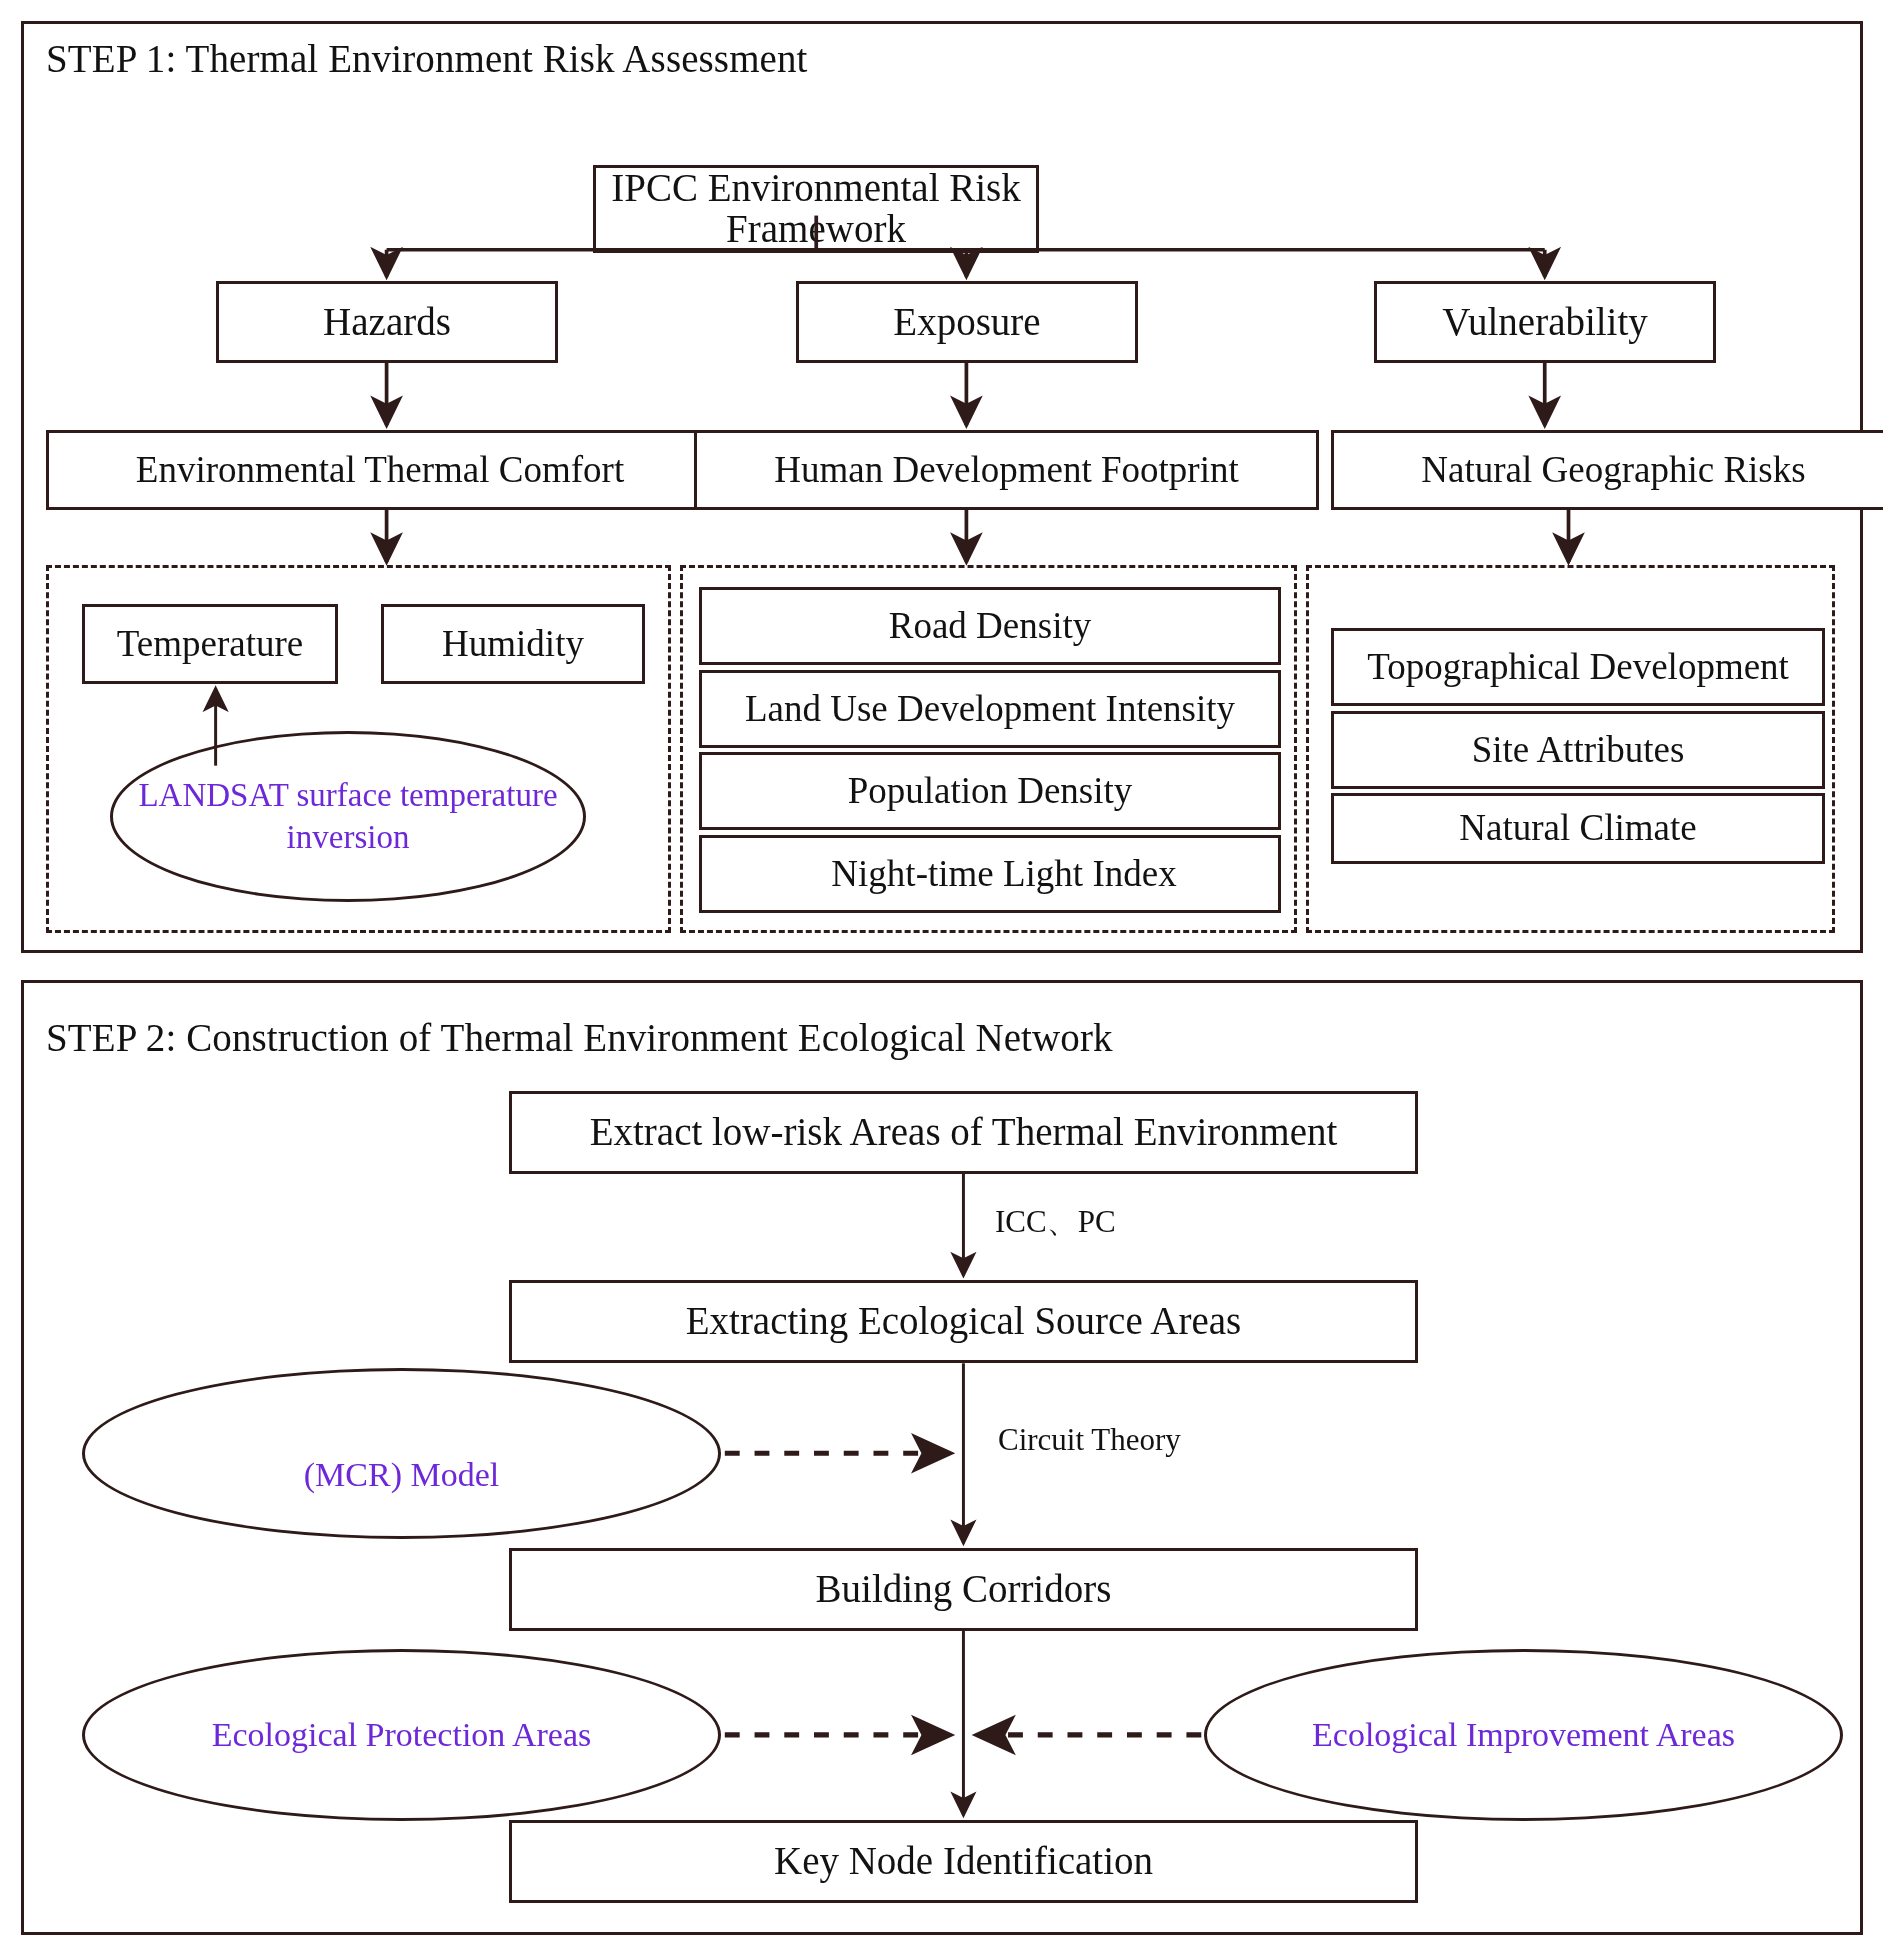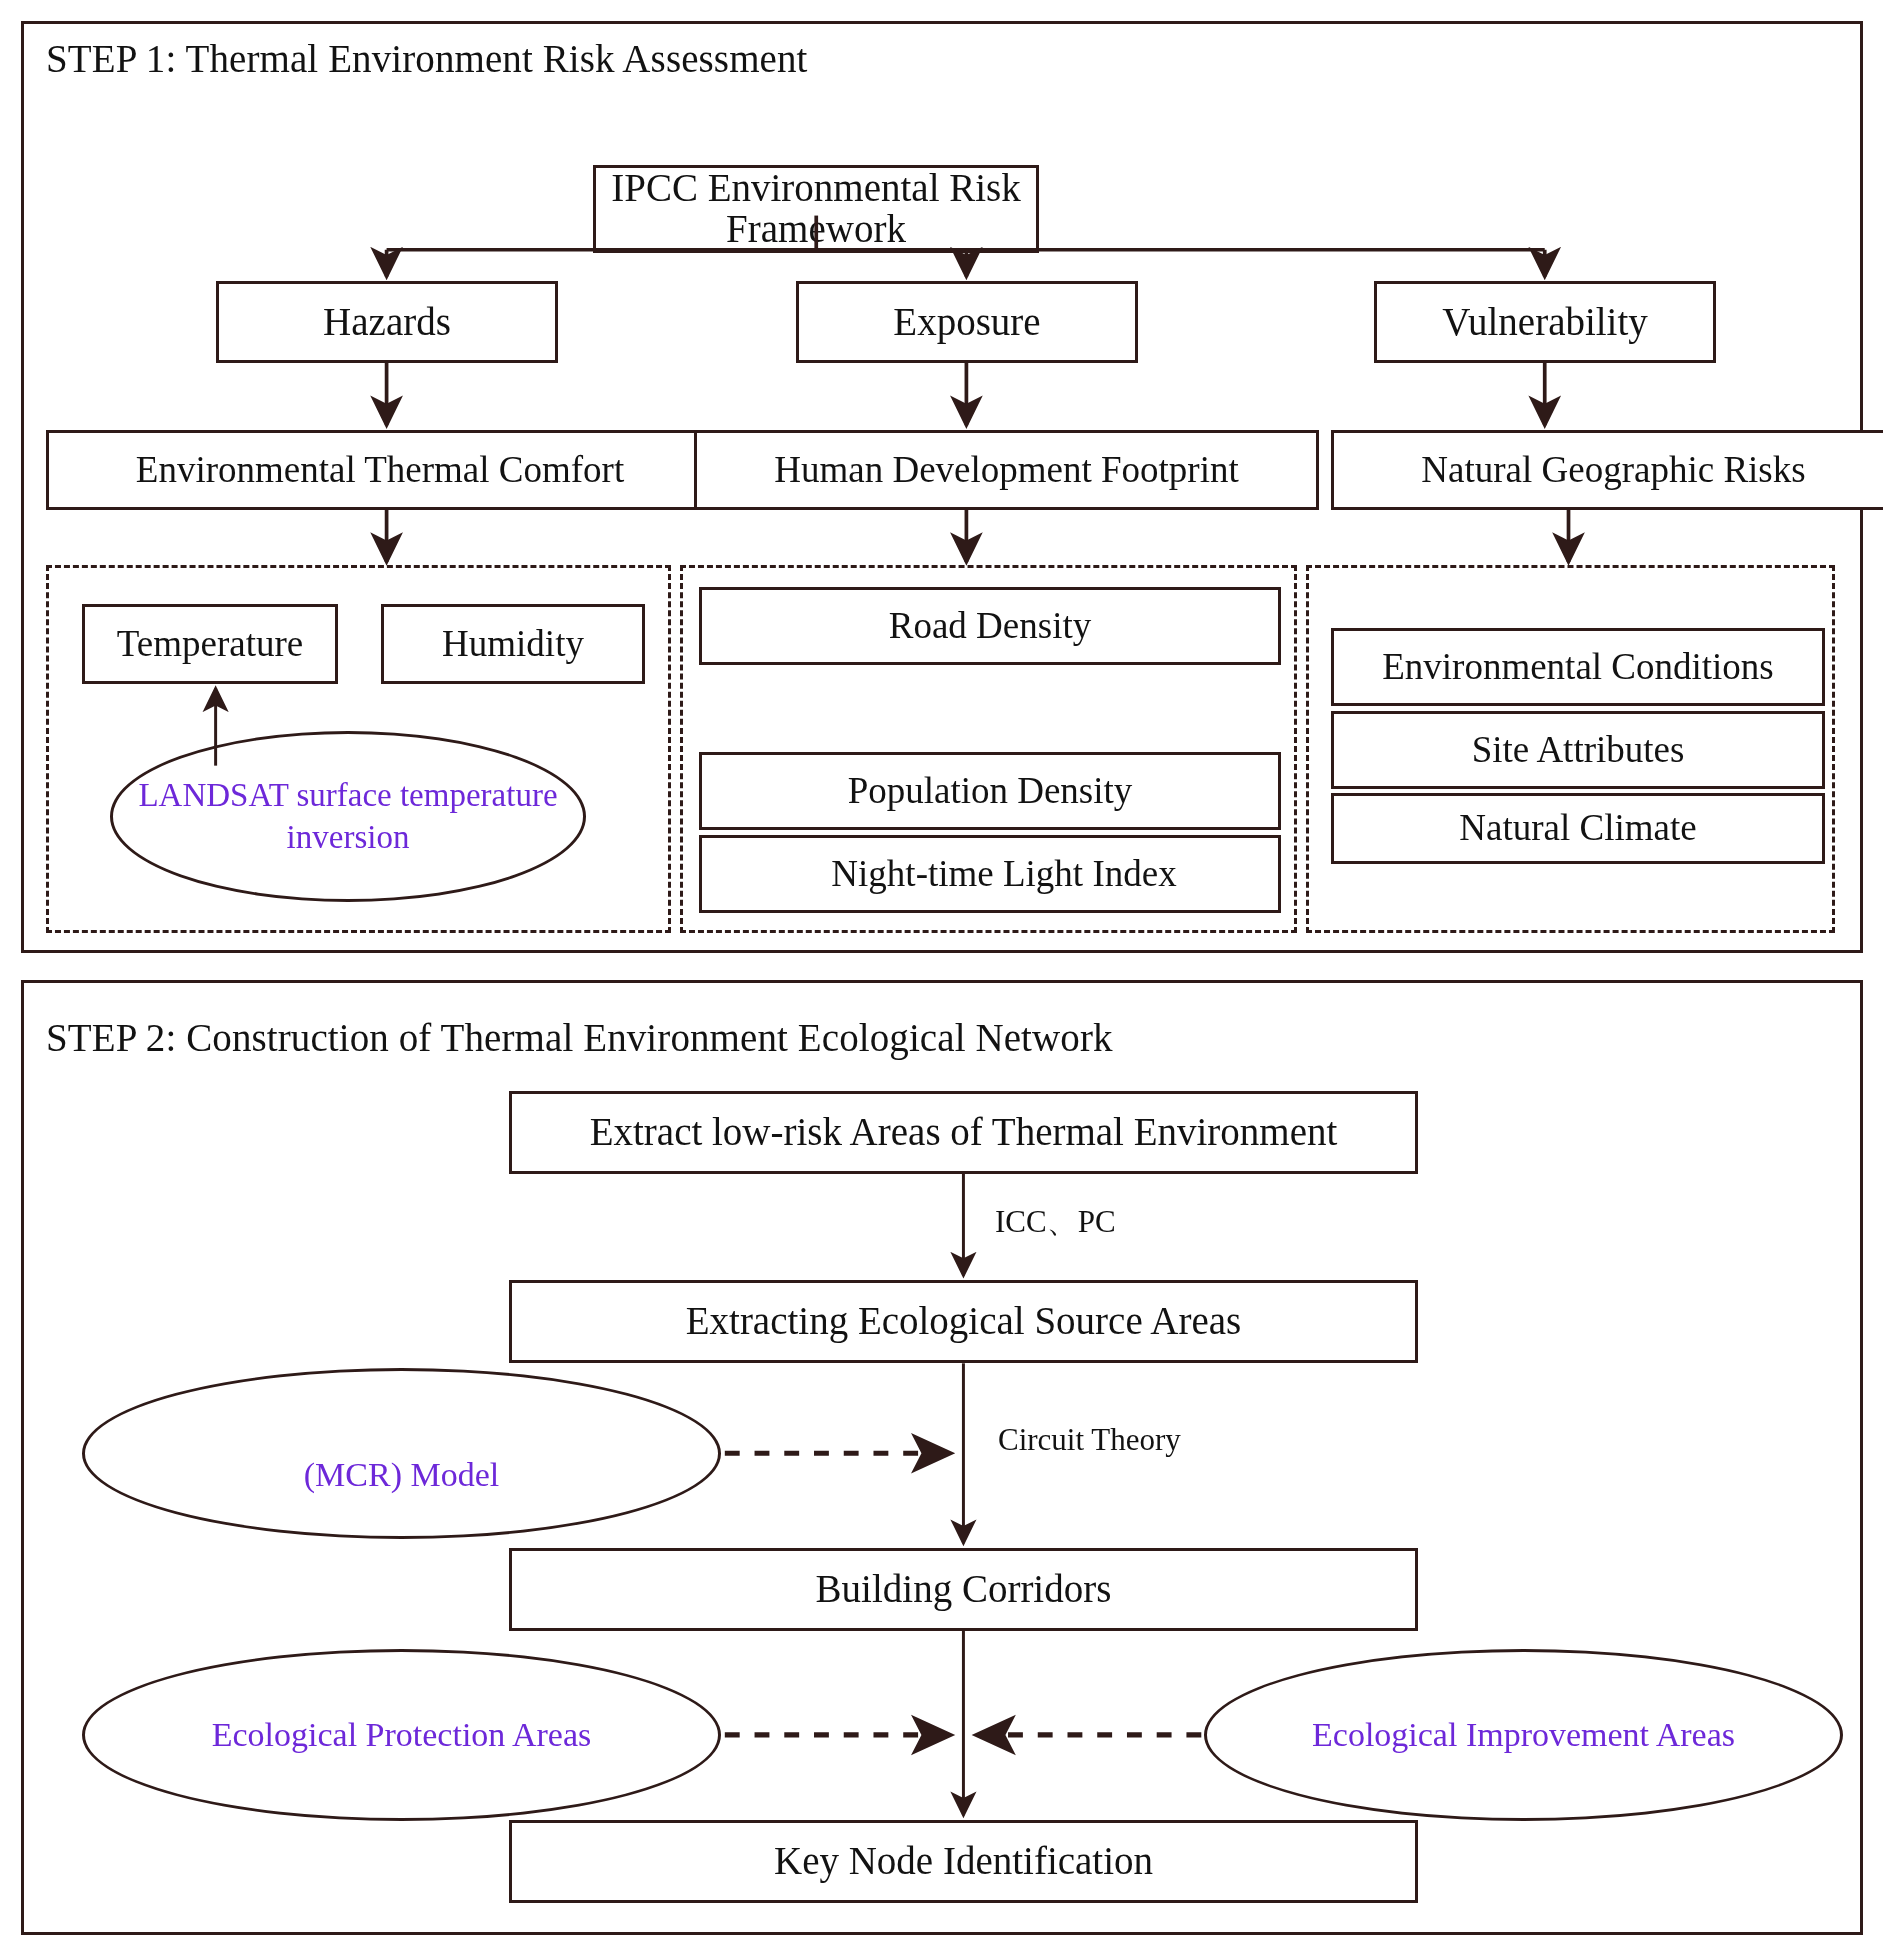--- a/index.html
+++ b/index.html
@@ -106,24 +106,25 @@
   <div class="node fs50" style="left:82px; top:604px; width:256px; height:80px;">Temperature</div>
   <div class="node fs50" style="left:381px; top:604px; width:264px; height:80px;">Humidity</div>
 
   <div class="ellipse fs44" style="left:110px; top:731px; width:476px; height:171px;">
     <span style="display:block;">
       <span>LANDSAT surface temperature inversion</span>
     </span>
   </div>
 
   <div class="node fs50" style="left:699px; top:587px; width:582px; height:78px;">Road Density</div>
+  <div class="node fs50" style="left:699px; top:670px; width:582px; height:78px;">Land Use Development Intensity</div>
   <div class="node fs50" style="left:699px; top:752px; width:582px; height:78px;">Population Density</div>
   <div class="node fs50" style="left:699px; top:835px; width:582px; height:78px;padding-left:28px;">Night-time Light Index</div>
 
-  <div class="node fs50" style="left:1331px; top:628px; width:494px; height:78px;">Environmental Conditions</div>
+  <div class="node fs50" style="left:1331px; top:628px; width:494px; height:78px;">Topographical Development</div>
   <div class="node fs50" style="left:1331px; top:711px; width:494px; height:78px;">Site Attributes</div>
   <div class="node fs50" style="left:1331px; top:793px; width:494px; height:71px;">Natural Climate</div>
 
   <div class="frame" style="left:21px; top:980px; width:1842px; height:955px;"></div>
 
   <div class="step-title" style="left:46px; top:1015px;">STEP 2: Construction of Thermal Environment Ecological Network</div>
 
   <div class="node fs52" style="left:509px; top:1091px; width:909px; height:83px;">Extract low-risk Areas of Thermal Environment</div>
 
   <div class="node fs52" style="left:509px; top:1280px; width:909px; height:83px;">Extracting Ecological Source Areas</div>

